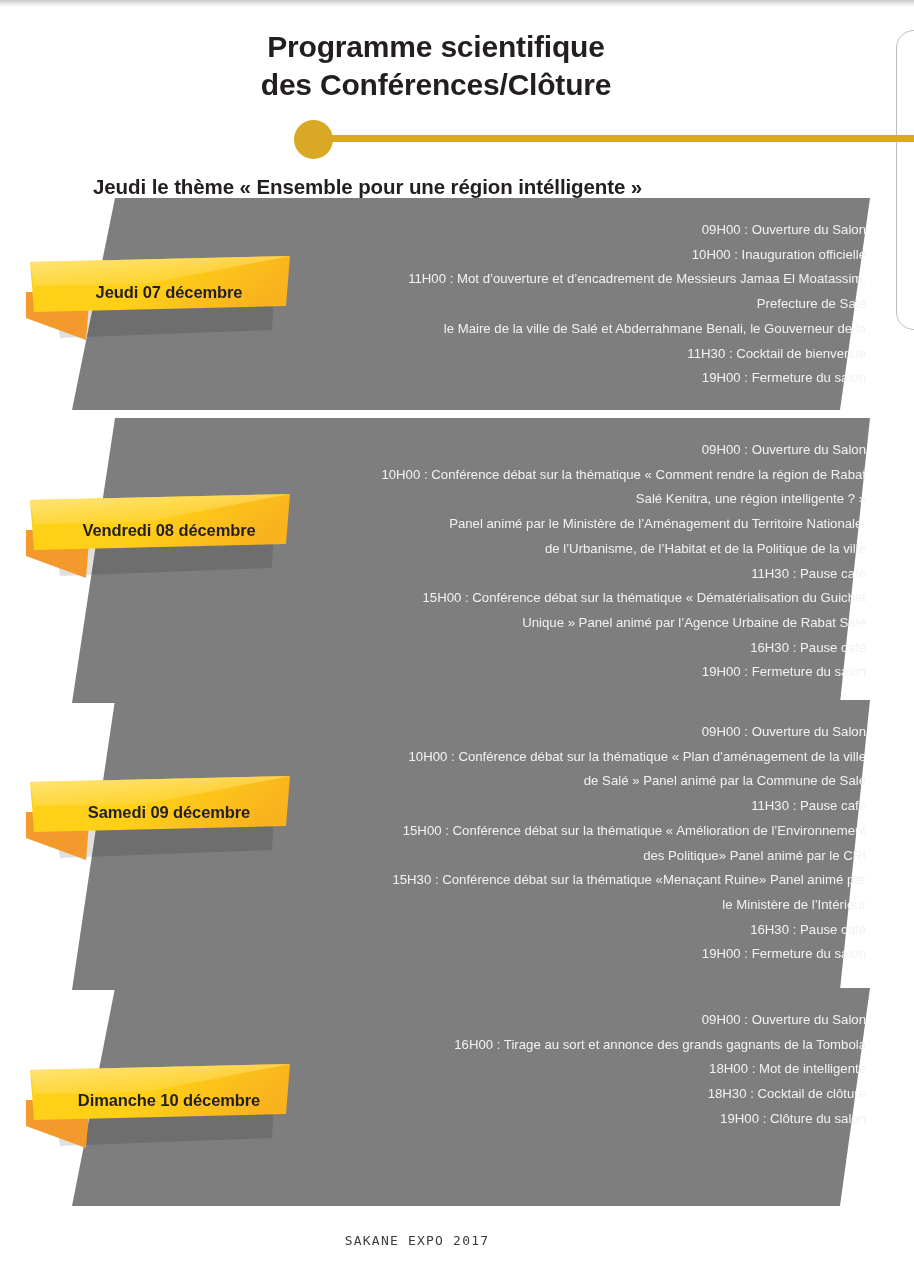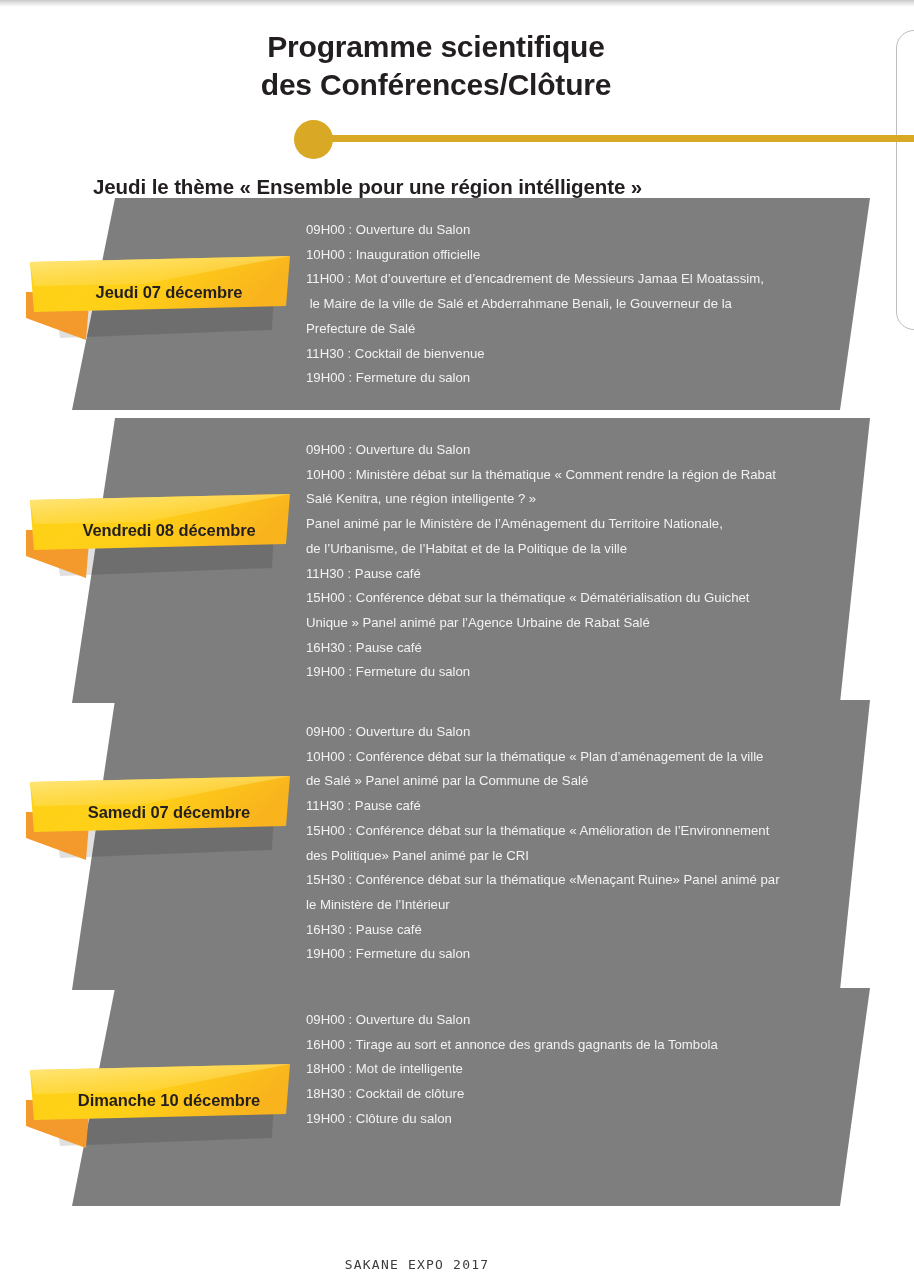--- a/index.html
+++ b/index.html
@@ -133,36 +133,36 @@
     position: absolute;
     left: 306px;
     top: 0;
     width: 560px;
     color: #f2f2f2;
     font-size: 13.2px;
     line-height: 24.7px;
   }
   .agenda .row {
     white-space: pre;
+    text-align: right;
   }
 
   
   .footer {
     position: absolute;
     top: 1233px;
     left: 0;
     width: 914px;
     text-align: center;
     padding-right: 80px;
     box-sizing: border-box;
     font-family: "DejaVu Sans Mono", "Liberation Mono", monospace;
     font-size: 13px;
     letter-spacing: 1.2px;
     color: #3c3c3c;
-    margin-top: 24px;
   }
 </style>
 </head>
 <body>
 
 <div class="top-strip"></div>
 <div class="right-panel"></div>
 
 <div class="header">
   <div class="title">
@@ -179,22 +179,22 @@
     <div class="panel">
       <svg width="914" height="212" viewBox="0 0 914 212">
         <polygon class="panel-fill" points="115,0 870,0 840,212 72,212" fill="#7e7e7e"></polygon>
       </svg>
     </div>
 
     <div class="agenda" style="top:20px">
         <div class="row">09H00 : Ouverture du Salon</div>
         <div class="row">10H00 : Inauguration officielle</div>
         <div class="row">11H00 : Mot d’ouverture et d’encadrement de Messieurs Jamaa El Moatassim,</div>
+        <div class="row">Prefecture de Salé</div>
         <div class="row"> le Maire de la ville de Salé et Abderrahmane Benali, le Gouverneur de la</div>
-        <div class="row">Prefecture de Salé</div>
         <div class="row">11H30 : Cocktail de bienvenue</div>
         <div class="row">19H00 : Fermeture du salon</div>
       </div>
 
     <div class="ribbon" style="top:42px">
       <svg width="290" height="115" viewBox="0 0 290 115">
         <defs>
           <linearGradient id="ribGrad0" x1="0" y1="0" x2="1" y2="0.25">
             <stop offset="0%" stop-color="#fdd216"></stop>
             <stop offset="55%" stop-color="#ffcf18"></stop>
@@ -219,21 +219,21 @@
   </div>
     <div class="day-block" style="top: 418px; height: 285px;">
     <div class="panel">
       <svg width="914" height="285" viewBox="0 0 914 285">
         <polygon class="panel-fill" points="115,0 870,0 840,285 72,285" fill="#7e7e7e"></polygon>
       </svg>
     </div>
 
     <div class="agenda" style="top:20px">
         <div class="row">09H00 : Ouverture du Salon</div>
-        <div class="row">10H00 : Ministère débat sur la thématique « Comment rendre la région de Rabat</div>
+        <div class="row">10H00 : Conférence débat sur la thématique « Comment rendre la région de Rabat</div>
         <div class="row">Salé Kenitra, une région intelligente ? »</div>
         <div class="row">Panel animé par le Ministère de l’Aménagement du Territoire Nationale,</div>
         <div class="row">de l’Urbanisme, de l’Habitat et de la Politique de la ville</div>
         <div class="row">11H30 : Pause café</div>
         <div class="row">15H00 : Conférence débat sur la thématique « Dématérialisation du Guichet</div>
         <div class="row">Unique » Panel animé par l’Agence Urbaine de Rabat Salé</div>
         <div class="row">16H30 : Pause café</div>
         <div class="row">19H00 : Fermeture du salon</div>
       </div>
 
@@ -297,21 +297,21 @@
         </defs>
 
         <polygon points="30,58 250,50 248,90 36,98" fill="#000000" opacity="0.12"></polygon>
 
         <polygon points="2,52 66,52 62,100 2,78" fill="#f4992b"></polygon>
 
         <polygon points="6,22 266,16 262,66 10,72" fill="url(#ribGrad2)"></polygon>
 
         <polygon points="6,22 266,16 120,44 10,46" fill="url(#ribHi2)"></polygon>
       </svg>
-      <div class="ribbon-label">Samedi 07 décembre</div>
+      <div class="ribbon-label">Samedi 09 décembre</div>
     </div>
   </div>
     <div class="day-block" style="top: 988px; height: 218px;">
     <div class="panel">
       <svg width="914" height="218" viewBox="0 0 914 218">
         <polygon class="panel-fill" points="115,0 870,0 840,218 72,218" fill="#7e7e7e"></polygon>
       </svg>
     </div>
 
     <div class="agenda" style="top:20px">

